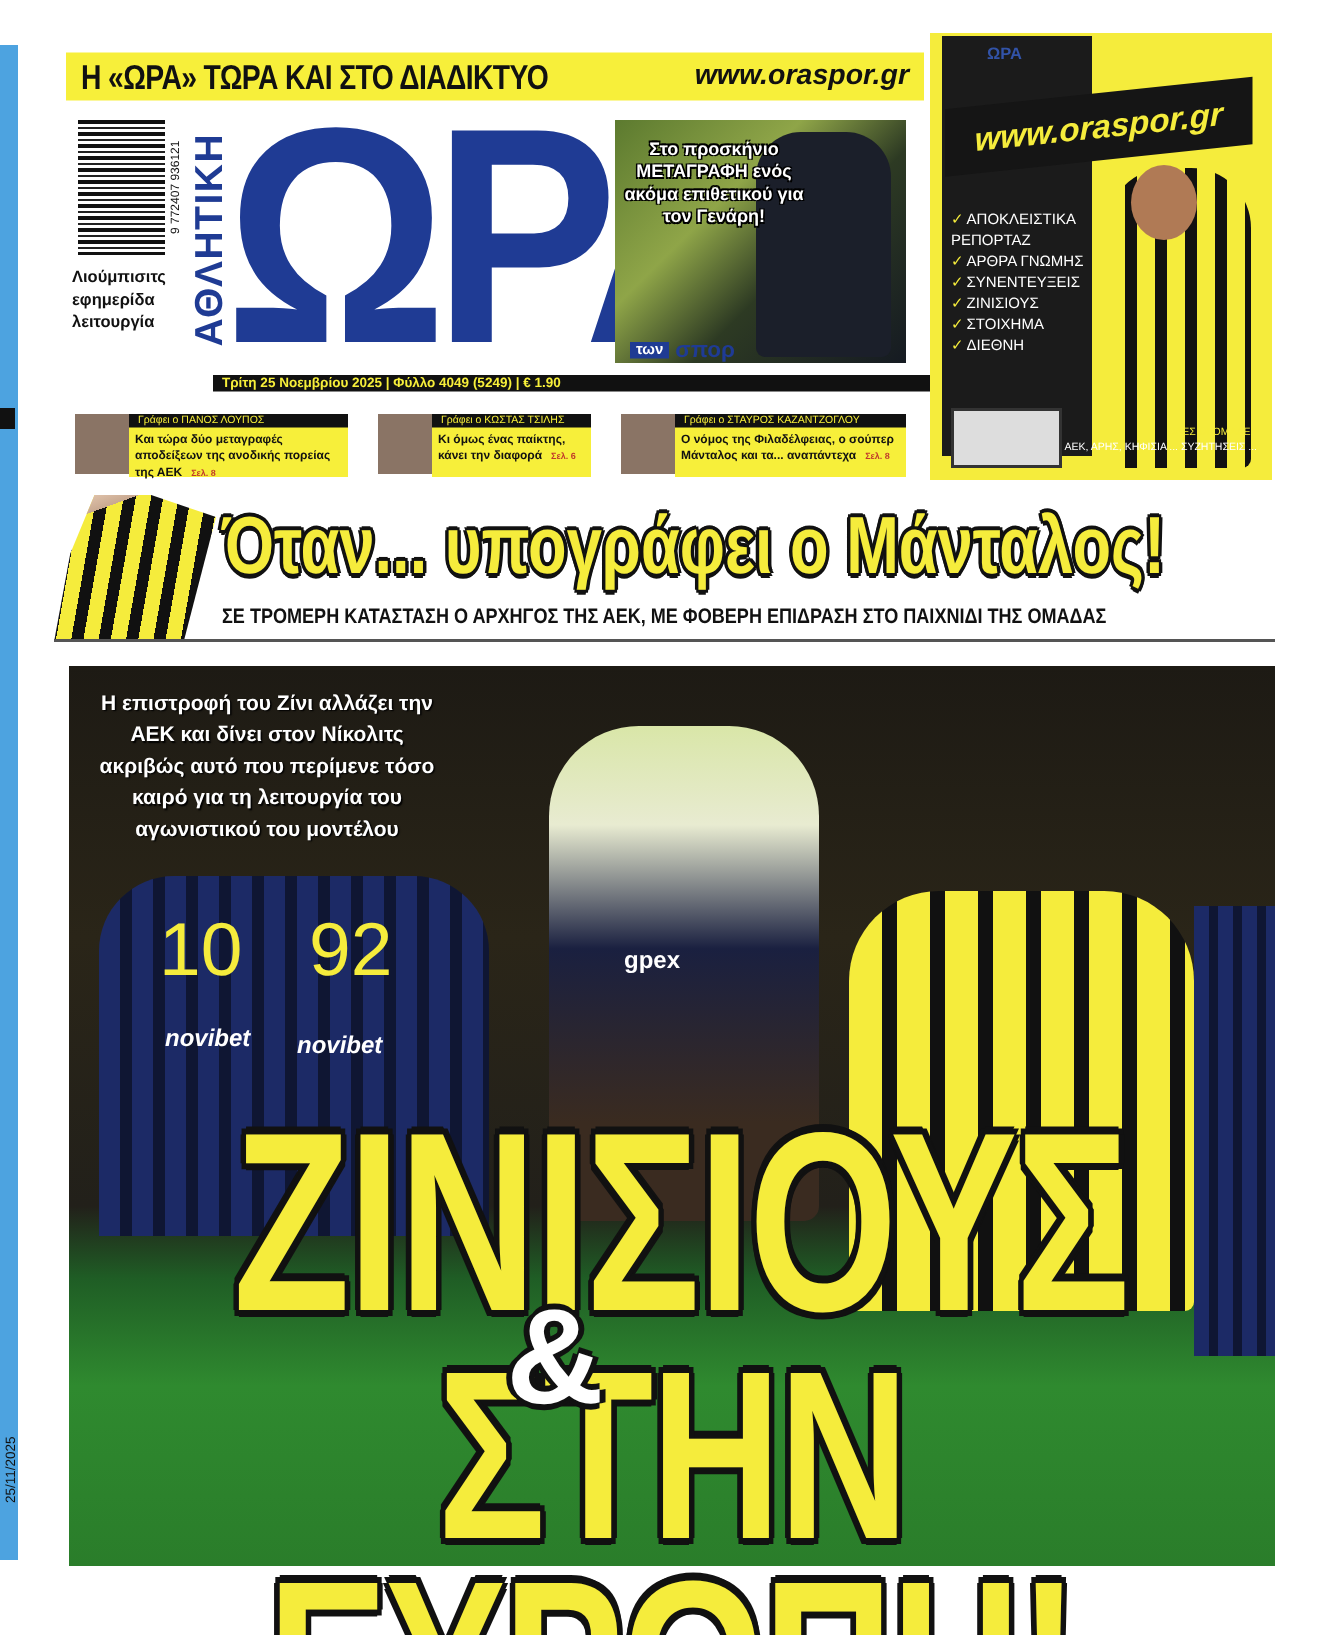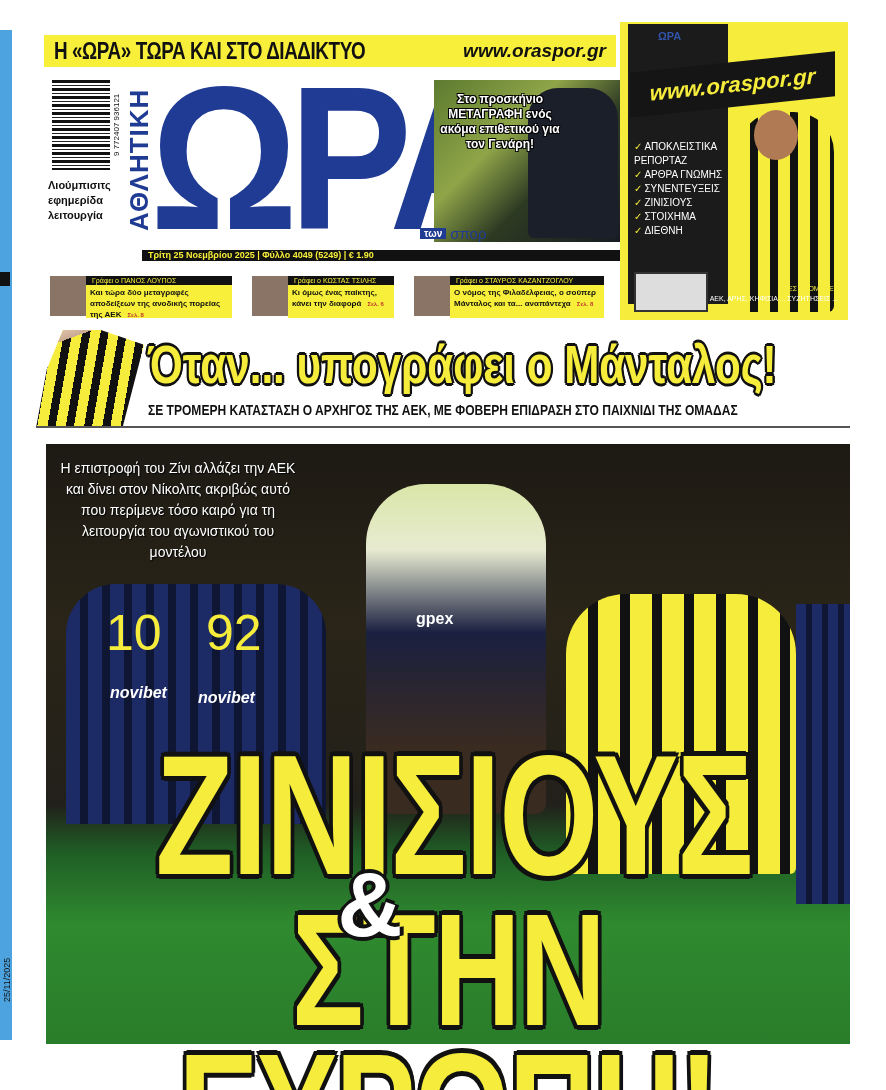--- a/index.html
+++ b/index.html
@@ -11,22 +11,22 @@
   .top-banner{left:44px;top:35px;width:572px;height:32px;background:#f7ef3a;display:flex;align-items:center;justify-content:space-between;padding:0 10px;box-sizing:border-box;}
   .top-banner .t1{font-weight:bold;font-size:23px;color:#111;letter-spacing:-0.5px;transform:scaleX(0.82);transform-origin:left center;white-space:nowrap;}
   .top-banner .t2{font-weight:bold;font-style:italic;font-size:19px;color:#111;white-space:nowrap;}
   .barcode{left:52px;top:80px;width:58px;height:90px;background:repeating-linear-gradient(180deg,#111 0 3px,#fff 3px 5px,#222 5px 6px,#fff 6px 8px);}
   .barcode-num{left:112px;top:80px;width:12px;height:90px;font-size:8px;color:#111;writing-mode:vertical-rl;transform:rotate(180deg);text-align:center;}
   .tagline{left:48px;top:178px;width:80px;font-weight:bold;font-size:11px;line-height:15px;color:#111;}
   .vert-title{left:124px;top:80px;width:30px;height:160px;color:#1f3b94;font-weight:bold;font-size:26px;writing-mode:vertical-rl;transform:rotate(180deg);text-align:center;letter-spacing:1px;}
   .logo{left:150px;top:68px;width:290px;height:180px;color:#1f3b94;font-family:"Liberation Sans",sans-serif;font-weight:bold;font-size:205px;line-height:180px;letter-spacing:-10px;transform:scaleX(0.9);transform-origin:left;}
   .logo-sub{left:420px;top:222px;height:22px;display:flex;align-items:center;}
   .logo-sub .a{background:#1f3b94;color:#fff;font-weight:bold;font-size:10px;padding:0 4px;}
-  .logo-sub .b{color:#1f3b94;font-weight:normal;font-size:15px;padding:0 4px;}
-  .photo-top{left:410px;top:80px;width:194px;height:162px;background:linear-gradient(135deg,#5c7a2f 0%,#8fa548 35%,#2d3a23 60%,#151a22 100%);margin-left:24px;}
+  .logo-sub .b{color:#1f3b94;font-weight:bold;font-size:15px;padding:0 4px;}
+  .photo-top{left:410px;top:80px;width:194px;height:162px;background:linear-gradient(135deg,#5c7a2f 0%,#8fa548 35%,#2d3a23 60%,#151a22 100%);}
   .photo-top .fig{position:absolute;right:10px;top:8px;width:90px;height:150px;background:#1b1f2a;border-radius:30px 30px 6px 6px;}
   .photo-top .cap{position:absolute;left:6px;top:12px;width:120px;color:#fff;font-weight:bold;font-size:12px;line-height:15px;text-align:center;text-shadow:1px 1px 0 #000,-1px -1px 0 #000,1px -1px 0 #000,-1px 1px 0 #000;}
   .date-bar{left:118px;top:250px;width:486px;height:11px;background:#111;color:#f7ef3a;font-weight:bold;font-size:9px;line-height:11px;padding-left:6px;box-sizing:border-box;margin-left:24px;}
   .promo{left:620px;top:22px;width:228px;height:298px;background:#f5ec3c;}
   .promo .dark{position:absolute;left:8px;top:2px;width:100px;height:280px;background:#1b1b1b;}
   .promo .url{position:absolute;left:10px;top:40px;width:205px;height:45px;background:#151515;transform:skewY(-6deg);color:#f5ec3c;font-style:italic;font-weight:bold;font-size:22px;line-height:45px;text-align:center;}
   .promo .badge{position:absolute;left:38px;top:8px;color:#3253a8;font-weight:bold;font-size:11px;}
   .promo .list{position:absolute;left:14px;top:118px;width:110px;color:#fff;font-size:10px;line-height:14px;}
   .promo .list .chk{color:#f5ec3c;margin-right:2px;}
   .promo .player{position:absolute;right:14px;top:90px;width:96px;height:200px;background:repeating-linear-gradient(90deg,#f5ec3c 0 12px,#111 12px 20px);border-radius:40px 40px 6px 6px;}
@@ -44,21 +44,21 @@
   .headline{left:148px;top:330px;width:710px;height:68px;color:#f5ec3c;font-weight:bold;font-size:54px;line-height:68px;white-space:nowrap;transform:scaleX(0.78);transform-origin:left center;text-shadow:3px 0 0 #111,-3px 0 0 #111,0 3px 0 #111,0 -3px 0 #111,2px 2px 0 #111,-2px -2px 0 #111,2px -2px 0 #111,-2px 2px 0 #111;}
   .subhead{left:148px;top:402px;width:700px;font-weight:bold;font-size:14px;color:#111;white-space:nowrap;transform:scaleX(0.86);transform-origin:left center;}
   .rule{left:36px;top:426px;width:814px;height:2px;background:#555;}
   .main-photo{left:46px;top:444px;width:804px;height:600px;background:linear-gradient(180deg,#1d1a14 0%,#2a2518 30%,#22201a 60%,#1f5d25 68%,#2f8a2f 80%,#2a7d2a 100%);overflow:hidden;}
   .mp-player1{position:absolute;left:20px;top:140px;width:260px;height:240px;background:repeating-linear-gradient(90deg,#1c2a66 0 14px,#0f1633 14px 22px);border-radius:50px 50px 0 0;}
   .mp-num{position:absolute;color:#f5ec3c;font-weight:normal;font-size:50px;}
   .mp-sponsor{position:absolute;color:#fff;font-weight:bold;font-style:italic;font-size:16px;}
   .mp-player2{position:absolute;left:320px;top:40px;width:180px;height:330px;background:linear-gradient(180deg,#d9e6a8 0%,#e8ebd1 20%,#1a2040 45%,#3a2b20 80%);border-radius:60px 60px 10px 10px;}
   .mp-player3{position:absolute;left:520px;top:150px;width:230px;height:280px;background:repeating-linear-gradient(90deg,#f5ec3c 0 22px,#111 22px 32px);border-radius:60px 60px 6px 6px;}
   .mp-player4{position:absolute;left:750px;top:160px;width:54px;height:300px;background:repeating-linear-gradient(90deg,#1c2a66 0 10px,#0f1633 10px 16px);}
-  .cap-left{position:absolute;left:12px;top:14px;width:240px;color:#fff;font-weight:normal;font-size:14px;line-height:21px;text-align:center;text-shadow:1px 1px 1px #000;}
+  .cap-left{position:absolute;left:12px;top:14px;width:240px;color:#fff;font-weight:bold;font-size:14px;line-height:21px;text-align:center;text-shadow:1px 1px 1px #000;}
   .cap-right{position:absolute;right:10px;top:14px;width:260px;color:#fff;font-weight:bold;font-size:14px;line-height:21px;text-align:center;text-shadow:1px 1px 1px #000;}
   .big1{left:58px;top:740px;width:780px;height:150px;color:#f5ec3c;font-weight:bold;font-size:170px;line-height:150px;text-align:center;letter-spacing:-2px;transform:scaleX(0.75);text-shadow:5px 0 0 #111,-5px 0 0 #111,0 5px 0 #111,0 -5px 0 #111,4px 4px 0 #111,-4px -4px 0 #111,4px -4px 0 #111,-4px 4px 0 #111;}
   .amp{left:330px;top:860px;width:80px;height:90px;color:#fff;font-weight:bold;font-size:90px;line-height:90px;text-align:center;text-shadow:4px 0 0 #111,-4px 0 0 #111,0 4px 0 #111,0 -4px 0 #111;}
   .big2{left:58px;top:900px;width:780px;height:140px;color:#f5ec3c;font-weight:bold;font-size:160px;line-height:140px;text-align:center;letter-spacing:-2px;transform:scaleX(0.75);text-shadow:5px 0 0 #111,-5px 0 0 #111,0 5px 0 #111,0 -5px 0 #111,4px 4px 0 #111,-4px -4px 0 #111,4px -4px 0 #111,-4px 4px 0 #111;}
 </style>
 </head>
 <body>
 
 <div class="abs edge-strip"></div>
 <div class="abs edge-dark"></div>
@@ -137,21 +137,21 @@
 <div class="abs subhead">ΣΕ ΤΡΟΜΕΡΗ ΚΑΤΑΣΤΑΣΗ Ο ΑΡΧΗΓΟΣ ΤΗΣ ΑΕΚ, ΜΕ ΦΟΒΕΡΗ ΕΠΙΔΡΑΣΗ ΣΤΟ ΠΑΙΧΝΙΔΙ ΤΗΣ ΟΜΑΔΑΣ</div>
 <div class="abs rule"></div>
 
 <div class="abs main-photo">
   <div class="mp-player1"></div>
   <div class="mp-num" style="left:60px;top:160px;">10</div>
   <div class="mp-num" style="left:160px;top:160px;">92</div>
   <div class="mp-sponsor" style="left:64px;top:240px;">novibet</div>
   <div class="mp-sponsor" style="left:152px;top:245px;">novibet</div>
   <div class="mp-player2"></div>
-  <div class="mp-sponsor" style="left:370px;top:166px;font-style:normal;">gpex</div>
+  <div class="mp-sponsor" style="left:370px;top:188px;font-style:normal;">gpex</div>
   <div class="mp-player3"></div>
   <div class="mp-player4"></div>
   <div class="cap-left">Η επιστροφή του Ζίνι αλλάζει την ΑΕΚ και δίνει στον Νίκολιτς ακριβώς αυτό που περίμενε τόσο καιρό για τη λειτουργία του αγωνιστικού του μοντέλου</div>
 </div>
 
 <div class="abs big1">ΖΙΝΙΣΙΟΥΣ</div>
 <div class="abs big2">ΣΤΗΝ ΕΥΡΩΠΗ!</div>
 <div class="abs amp">&amp;</div>
 
 </body></html>

